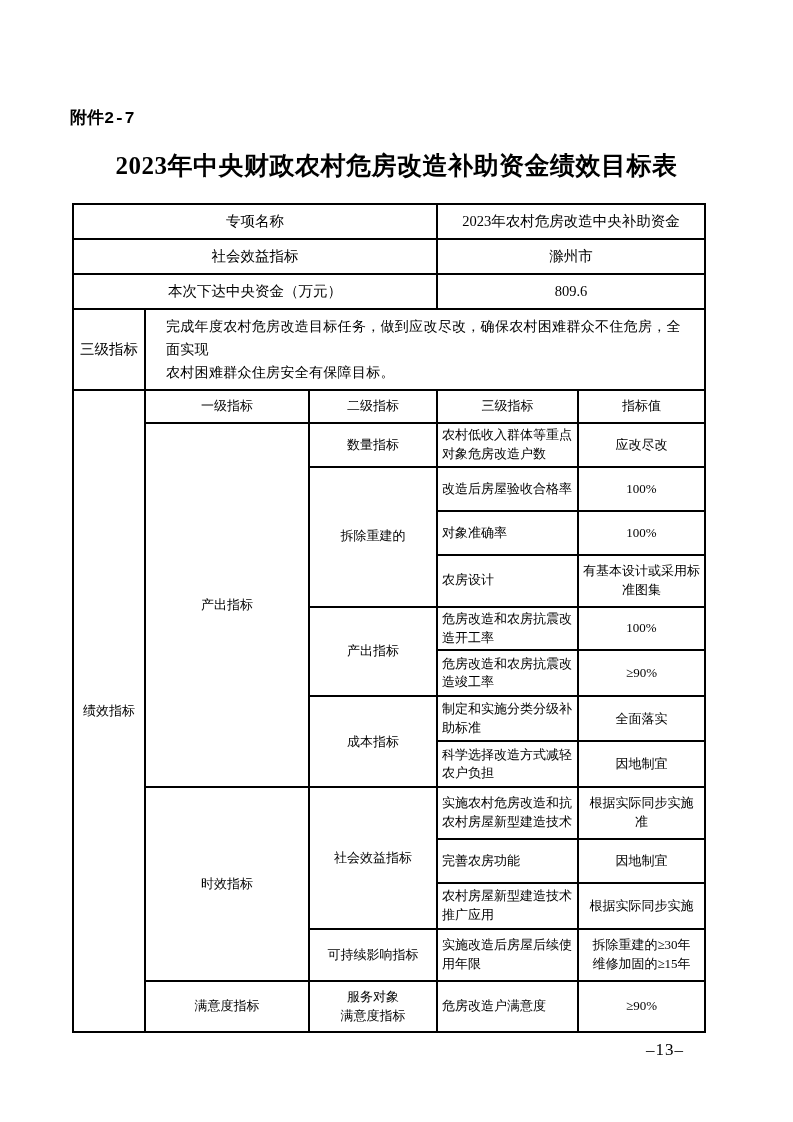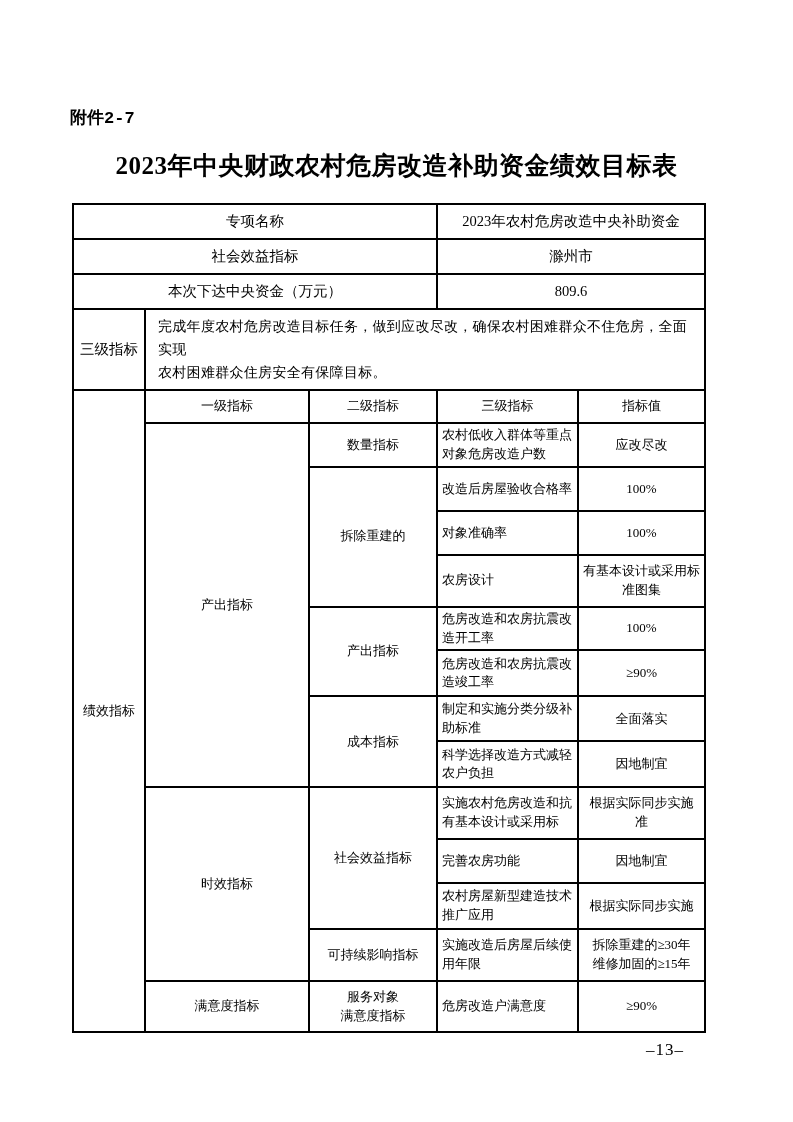--- a/index.html
+++ b/index.html
@@ -32,21 +32,21 @@
     padding: 6px 3px;
     white-space: pre-line;
     overflow: hidden;
   }
   .c { text-align: center; }
   .l { text-align: left; padding: 2px 2px 2px 4px; }
   tr.info td { font-size: 14.5px; height: 31px; }
   td.goal-label { font-size: 14.5px; }
   td.goal-text {
     text-align: left; font-size: 14px; line-height: 1.65;
-    padding: 4px 12px; letter-spacing: 0.3px;
+    padding: 4px 20px; letter-spacing: 0.3px;
   }
   .pageno {
     position: absolute; top: 1040px; left: 646px;
     font-size: 17px; letter-spacing: 1px;
   }
 </style>
 </head>
 <body>
 
 <div class="page">
@@ -136,21 +136,21 @@
     <tr style="height:46px">
       <td class="l">科学选择改造方式减轻
 农户负担</td>
       <td class="c">因地制宜</td>
     </tr>
 
     <tr style="height:47px">
       <td rowspan="4" class="c">时效指标</td>
       <td rowspan="3" class="c">社会效益指标</td>
       <td class="l">实施农村危房改造和抗
-有基本设计或采用标</td>
+农村房屋新型建造技术</td>
       <td class="c">根据实际同步实施
 准</td>
     </tr>
     <tr style="height:44px">
       <td class="l">完善农房功能</td>
       <td class="c">因地制宜</td>
     </tr>
     <tr style="height:46px">
       <td class="l">农村房屋新型建造技术
 推广应用</td>

